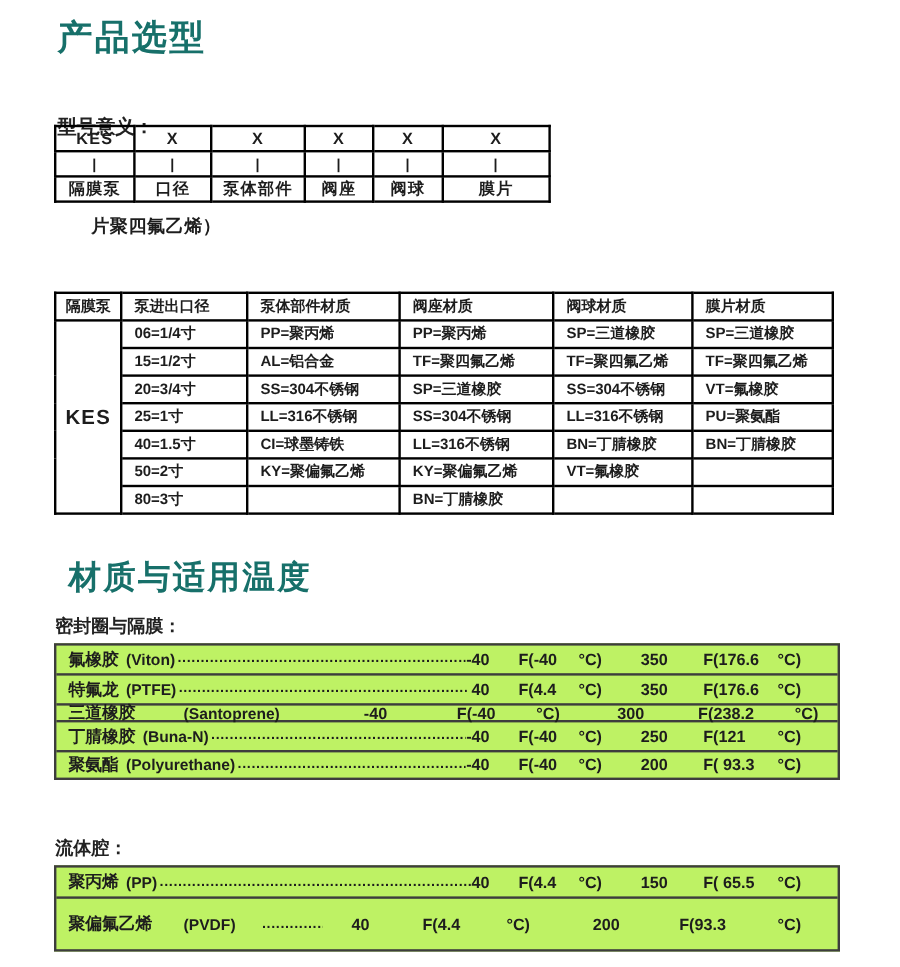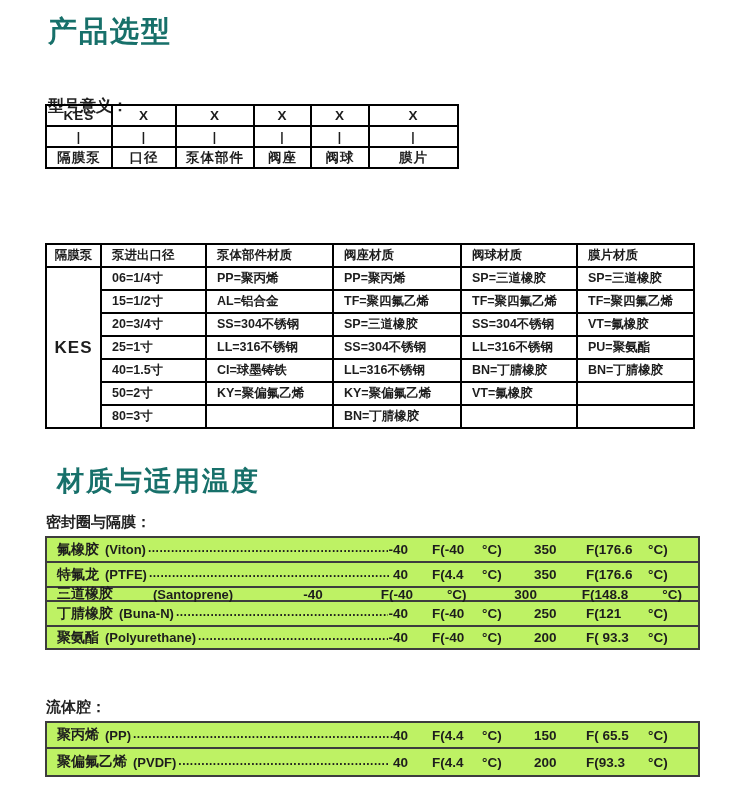--- a/index.html
+++ b/index.html
@@ -110,20 +110,21 @@
     <td>口径</td>
     <td>泵体部件</td>
     <td>阀座</td>
     <td>阀球</td>
     <td>膜片</td>
   </tr>
 </tbody>
   </table>
 
 <div class="abs example" style="left:48px; top:175px; width:660px;">
+  <div class="indent">片聚四氟乙烯）</div>
 </div>
 
 <table class="grid abs" id="sel-table" style="left:45px; top:243px;">
   <colgroup>
     <col style="width:55px">
       <col style="width:105px">
       <col style="width:127px">
     <col style="width:128px">
       <col style="width:116px">
       <col style="width:117px">
@@ -218,21 +219,21 @@
     <span class="t-c2">°C)</span>
   </div>
   <div class="trow" style="height:14px;gap:34px;">
     <span class="t-cn">三道橡胶</span>
     <span class="t-en">(Santoprene)</span>
     <span class="t-dots dots">........................................................................................................................................................................................................</span>
     <span class="t-v1">-40</span>
     <span class="t-f1">F(-40</span>
     <span class="t-c1">°C)</span>
     <span class="t-v2">300</span>
-    <span class="t-f2">F(148.8</span>
+    <span class="t-f2">F(238.2</span>
     <span class="t-c2">°C)</span>
   </div>
   <div class="trow" style="height:25px;">
     <span class="t-cn">丁腈橡胶</span>
     <span class="t-en">(Buna-N)</span>
     <span class="t-dots dots">........................................................................................................................................................................................................</span>
     <span class="t-v1">-40</span>
     <span class="t-f1">F(-40</span>
     <span class="t-c1">°C)</span>
     <span class="t-v2">250</span>
@@ -259,21 +260,21 @@
     <span class="t-cn">聚丙烯</span>
     <span class="t-en">(PP)</span>
     <span class="t-dots dots">........................................................................................................................................................................................................</span>
     <span class="t-v1">40</span>
     <span class="t-f1">F(4.4</span>
     <span class="t-c1">°C)</span>
     <span class="t-v2">150</span>
     <span class="t-f2">F( 65.5</span>
     <span class="t-c2">°C)</span>
   </div>
-  <div class="trow" style="height:26px;">
+  <div class="trow" style="height:42px;gap:20px;">
     <span class="t-cn">聚偏氟乙烯</span>
     <span class="t-en">(PVDF)</span>
     <span class="t-dots dots">........................................................................................................................................................................................................</span>
     <span class="t-v1"> 40</span>
     <span class="t-f1">F(4.4</span>
     <span class="t-c1">°C)</span>
     <span class="t-v2">200</span>
     <span class="t-f2">F(93.3</span>
     <span class="t-c2">°C)</span>
   </div>

